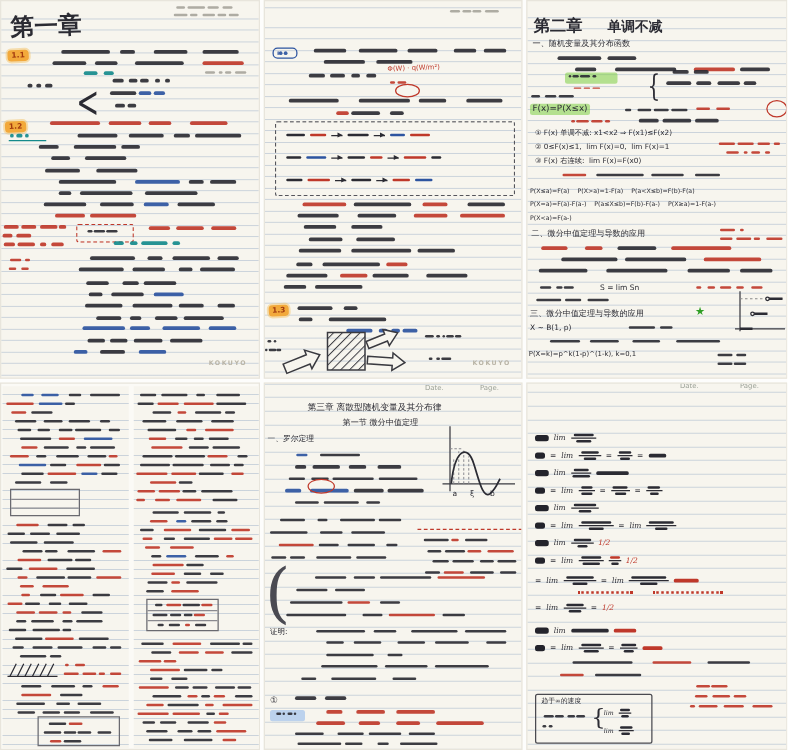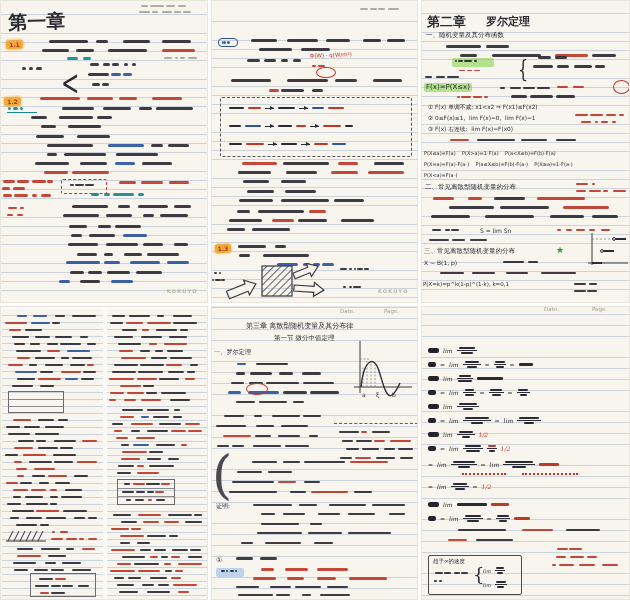--- a/index.html
+++ b/index.html
@@ -506,21 +506,21 @@
           <i class="sw" style="left: 11.014%; width: 9.79098%; background: rgb(43, 43, 51);"></i>
           <i class="sw" style="left: 29.537%; width: 10.9425%; background: rgb(43, 43, 51);"></i>
           <i class="sw" style="left: 42.9279%; width: 25.9366%; background: rgb(43, 43, 51);"></i>
         </div>
       </div>
     <div class="brand" style="left:166px;top:287px">KOKUYO</div>
   </div>
 
   <div class="page ruled" style="left:421px;top:0;width:209px;height:303px;--pitch:9.2px;--pm:8.4px;background-position-y:4px">
     <div class="t" style="left:5px;top:14px;font-size:13px;font-weight:bold">第二章</div>
-    <div class="t" style="left:64px;top:15px;font-size:11px;font-weight:bold">罗尔定理</div>
+    <div class="t" style="left:64px;top:15px;font-size:11px;font-weight:bold">单调不减</div>
     <div class="t" style="left:4px;top:31px;font-size:6.5px">一、随机变量及其分布函数</div>
     <div class="scrib" style="left:12px;top:41px;width:190px;--lh:9px;--sh:2.6px">
         <div class="srow">
           <i class="sw" style="left: 6.41943%; width: 18.392%; background: rgb(43, 43, 51);"></i>
           <i class="sw" style="left: 27.4294%; width: 12.1052%; background: rgb(43, 43, 51);"></i>
         </div>
         <div class="srow">
           <i class="sw" style="left: 13.4516%; width: 9.34328%; background: rgb(43, 43, 51);"></i>
           <i class="sw" style="left: 30.6861%; width: 25.896%; background: rgb(43, 43, 51);"></i>
           <i class="sw" style="left: 63.8394%; width: 17.4024%; background: rgb(191, 56, 42);"></i>
@@ -617,21 +617,21 @@
         <div class="srow">
           <i class="sw" style="left: 11.8796%; width: 13.0029%; background: rgb(191, 56, 42);"></i>
           <i class="sw" style="left: 30.245%; width: 24.8951%; background: rgb(43, 43, 51);"></i>
           <i class="sw" style="left: 59.5337%; width: 17.2966%; background: rgb(43, 43, 51);"></i>
           <i class="sw" style="left: 82.3777%; width: 13.6223%; background: rgb(43, 43, 51);"></i>
         </div>
       </div>
     <div class="t" style="left:2px;top:150px;font-size:5px">P(X≤a)=F(a)    P(X&gt;a)=1-F(a)    P(a&lt;X≤b)=F(b)-F(a)</div>
     <div class="t" style="left:2px;top:161px;font-size:5px">P(X=a)=F(a)-F(a-)    P(a≤X≤b)=F(b)-F(a-)    P(X≥a)=1-F(a-)</div>
     <div class="t" style="left:2px;top:172px;font-size:5px">P(X&lt;a)=F(a-)</div>
-    <div class="t" style="left:3px;top:183px;font-size:6.5px">二、常见离散型随机变量的分布</div>
+    <div class="t" style="left:3px;top:183px;font-size:6.5px">二、微分中值定理与导数的应用</div>
     <div class="scrib" style="left:150px;top:179px;width:56px;--lh:7px;--sh:2px">
         <div class="srow">
           <i class="sw" style="left: 7.28507%; width: 21.6039%; background: rgb(191, 56, 42);"></i>
           <i class="sw" style="left: 35.1373%; width: 6.05787%; background: rgb(191, 56, 42);"></i>
         </div>
         <div class="srow">
           <i class="sw" style="left: 7.40365%; width: 16.7527%; background: rgb(191, 56, 42);"></i>
           <i class="sw" style="left: 29.6286%; width: 21.824%; background: rgb(191, 56, 42);"></i>
           <i class="sw" style="left: 56.1612%; width: 8.5156%; background: rgb(191, 56, 42);"></i>
           <i class="sw" style="left: 73.4666%; width: 22.5334%; background: rgb(191, 56, 42);"></i>
@@ -673,21 +673,21 @@
           <i class="sw" style="left: 80.8482%; width: 15.1518%; background: rgb(191, 56, 42);"></i>
         </div>
       </div>
     <div class="scrib" style="left:4px;top:235px;width:120px;--lh:8px;--sh:2.2px">
         <div class="srow">
           <i class="sw" style="left: 2.90694%; width: 16.0079%; background: rgb(43, 43, 51);"></i>
           <i class="sw" style="left: 21.7066%; width: 10.7088%; background: rgb(43, 43, 51);"></i>
           <i class="sw" style="left: 37.0361%; width: 13.6967%; background: rgb(43, 43, 51);"></i>
         </div>
       </div>
-    <div class="t" style="left:2px;top:247px;font-size:6.5px">三、常见离散型随机变量的分布</div>
+    <div class="t" style="left:2px;top:247px;font-size:6.5px">三、微分中值定理与导数的应用</div>
     <div class="t green" style="left:134px;top:245px;font-size:9px">★</div>
     <svg class="abs" viewBox="0 0 46 42" style="left:162px;top:228px;width:46px;height:42px">
       <line x1="8" y1="4" x2="8" y2="36" stroke="#3a3a40" stroke-width="1"></line>
       <line x1="4" y1="34" x2="44" y2="34" stroke="#3a3a40" stroke-width="1"></line>
       <line x1="8" y1="10" x2="42" y2="10" stroke="#888" stroke-width=".8" stroke-dasharray="2 2"></line>
       <line x1="8" y1="34" x2="18" y2="34" stroke="#2b2b33" stroke-width="2"></line>
       <line x1="18" y1="22" x2="30" y2="22" stroke="#2b2b33" stroke-width="2"></line>
       <line x1="30" y1="10" x2="42" y2="10" stroke="#2b2b33" stroke-width="2"></line>
       <circle cx="18" cy="22" r="1.4" fill="#f7f5ee" stroke="#2b2b33"></circle>
       <circle cx="30" cy="10" r="1.4" fill="#f7f5ee" stroke="#2b2b33"></circle>

